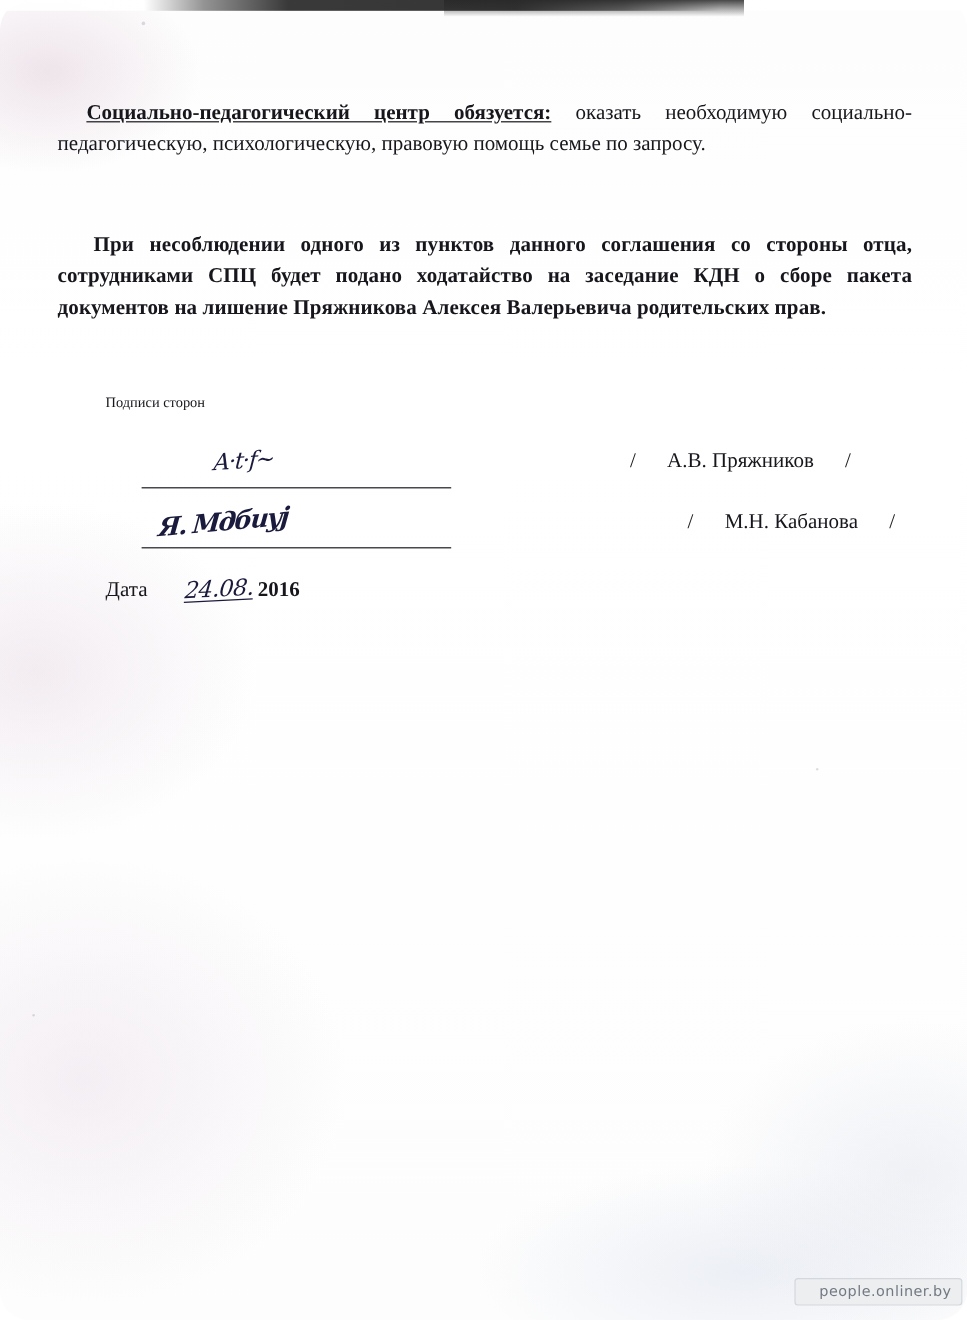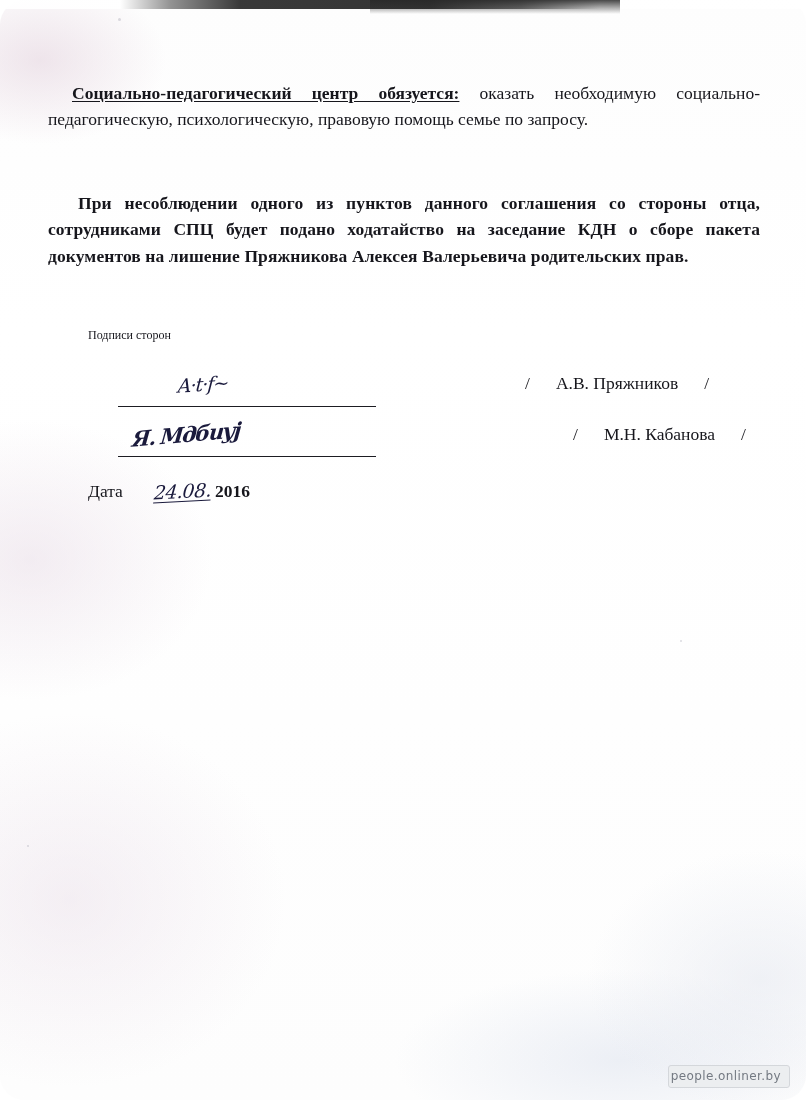--- a/index.html
+++ b/index.html
@@ -156,30 +156,30 @@
     left: 88px;
     top: 481px;
     font-size: 17.5px;
     color: #16161c;
   }
   .date-row .year { margin-left: 92px; font-weight: bold; }
 
   
   .watermark {
     position: absolute;
-    right: 16px;
+    right: 4px;
     bottom: 12px;
     background: #eceef0;
     border: 1px solid #d3d6da;
     border-radius: 3px;
     color: #6d737c;
     font-family: "DejaVu Sans", sans-serif;
     font-size: 12px;
     letter-spacing: 0.4px;
-    padding: 3px 8px 4px 2px;
+    padding: 3px 8px 4px 20px;
     opacity: 0.95;
   }
 
   
   .speck {
     position: absolute;
     background: rgba(120,120,140,0.25);
     border-radius: 50%;
   }
 </style>

